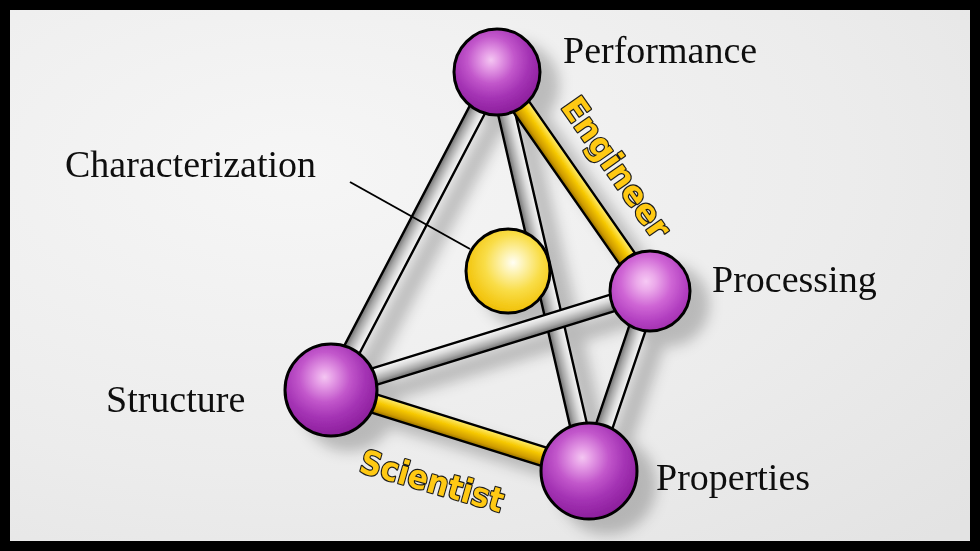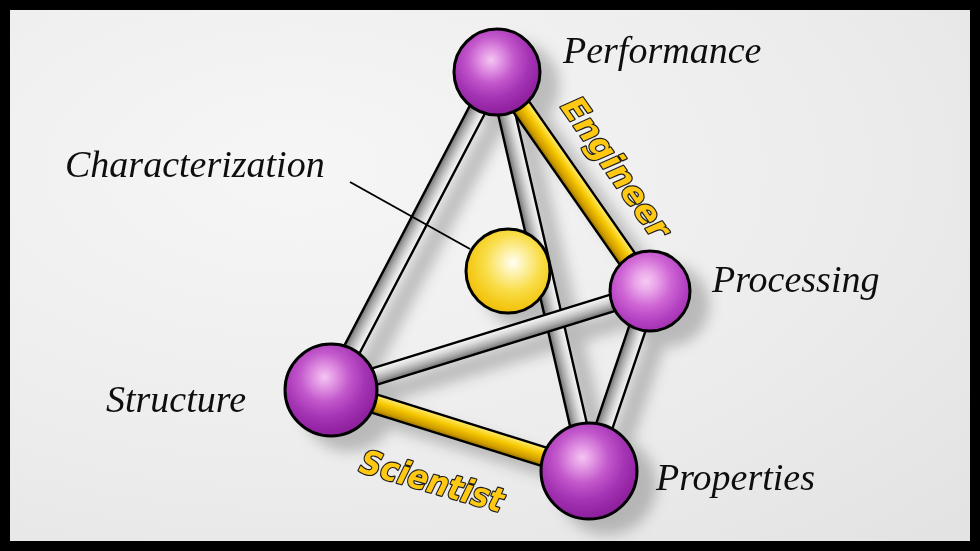--- a/index.html
+++ b/index.html
@@ -1,16 +1,16 @@
 <!DOCTYPE html>
 <html><head>
 <meta charset="utf-8">
 <style>
   html,body{margin:0;padding:0;background:#000;}
-  .stage{width:980px;height:544px;position:relative;font-style:italic;}
+  .stage{width:980px;height:544px;position:relative;}
   svg{display:block;}
   .nlabel{
     font-family:"Liberation Serif", serif;
     font-size:38px;
     fill:#0e0e0e;
   }
   .elabel{
     font-family:"DejaVu Sans", sans-serif;
     font-weight:bold;
     font-size:33px;

